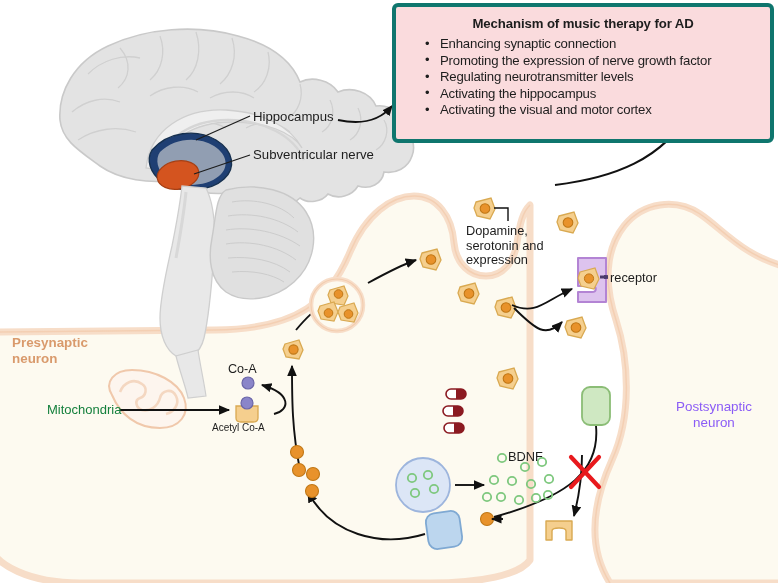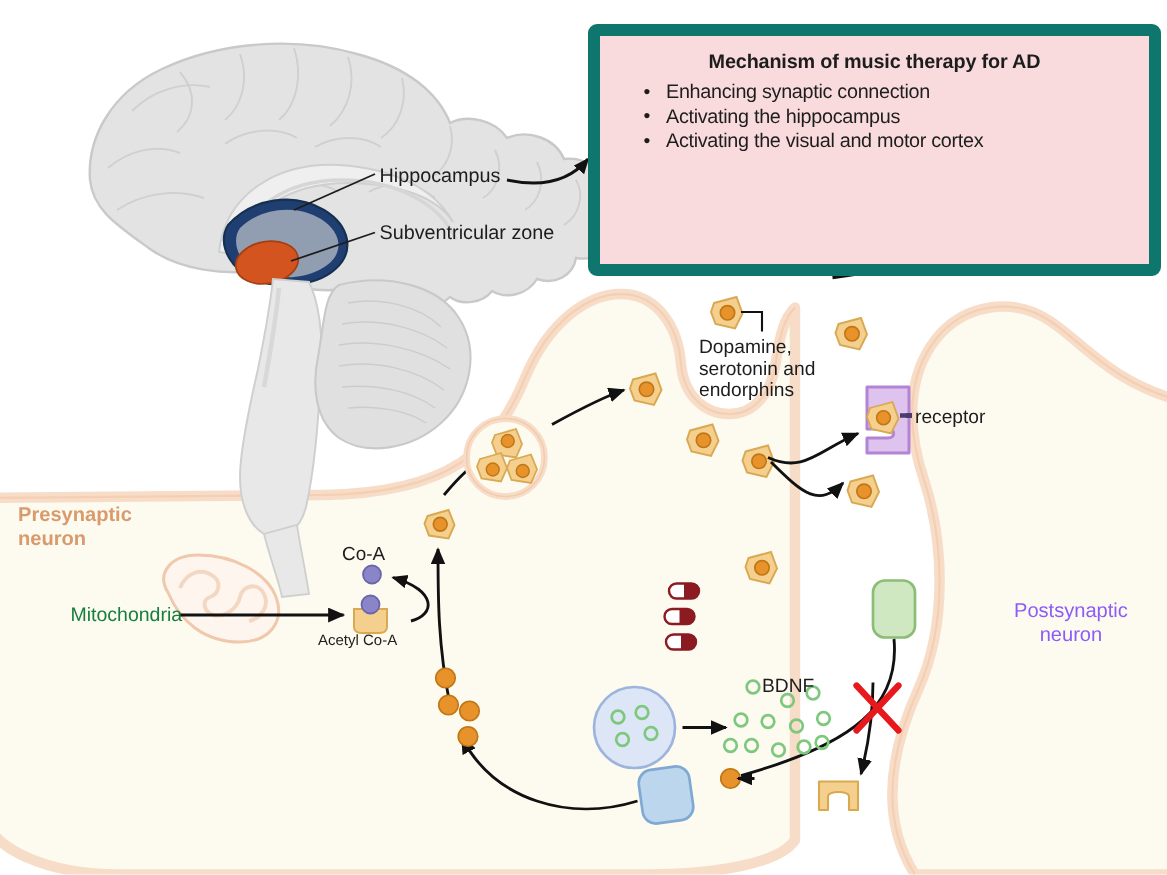--- a/index.html
+++ b/index.html
@@ -6,22 +6,22 @@
   body{
     width:778px;height:583px;position:relative;overflow:hidden;
     font-family:"Liberation Sans","DejaVu Sans",sans-serif;
     background:#ffffff;
   }
   #stage{position:absolute;left:0;top:0;width:778px;height:583px;}
   svg.layer{position:absolute;left:0;top:0;width:778px;height:583px;overflow:visible;}
 
   
   .mech-box{
-    position:absolute;left:392px;top:16px;width:382px;height:168px;
-    background:#fadbdd;border:8px solid #0f766e;border-radius:6px;
+    position:absolute;left:392px;top:3px;width:382px;height:140px;
+    background:#fadbdd;border:4px solid #0f766e;border-radius:6px;
     box-sizing:border-box;
   }
   .mech-title{
     text-align:center;font-weight:bold;font-size:13.2px;color:#1d1d1d;
     margin-top:9px;letter-spacing:-0.1px;
   }
   .mech-list{
     margin:5px 0 0 0;padding:0 6px 0 44px;list-style:none;
   }
   .mech-list li{
@@ -347,44 +347,46 @@
         <rect x="0" y="0" width="20" height="10" rx="5" ry="5" fill="#ffffff" stroke="#8b1a21" stroke-width="1.6"></rect>
         <path d="M10,0 L15,0 C18,0 20,2 20,5 C20,8 18,10 15,10 L10,10 Z" fill="#8b1a21"></path>
       </g>
     </g>
   </svg>
 
   <div class="mech-box">
     <div class="mech-title">Mechanism of music therapy for AD</div>
     <ul class="mech-list">
       <li>Enhancing synaptic connection</li>
+      <li>Promoting the expression of nerve growth factor</li>
+      <li>Regulating neurotransmitter levels</li>
       <li>Activating the hippocampus</li>
       <li>Activating the visual and motor cortex</li>
     </ul>
   </div>
 
   <div class="lbl lbl-hippocampus">Hippocampus</div>
-  <div class="lbl lbl-svz">Subventricular zone</div>
+  <div class="lbl lbl-svz">Subventricular nerve</div>
 
   <div class="lbl lbl-pre">
     <div>Presynaptic</div>
     <div>neuron</div>
   </div>
 
   <div class="lbl lbl-post">
     <div>Postsynaptic</div>
     <div>neuron</div>
   </div>
 
   <div class="lbl lbl-coa">Co-A</div>
   <div class="lbl lbl-acetyl">Acetyl Co-A</div>
   <div class="lbl lbl-mito">Mitochondria</div>
 
   <div class="lbl lbl-nt">
     <div>Dopamine,</div>
     <div>serotonin and</div>
-    <div>endorphins</div>
+    <div>expression</div>
   </div>
 
   <div class="lbl lbl-receptor">receptor</div>
   <div class="lbl lbl-bdnf">BDNF</div>
 
 </div>
 
 </body></html>

